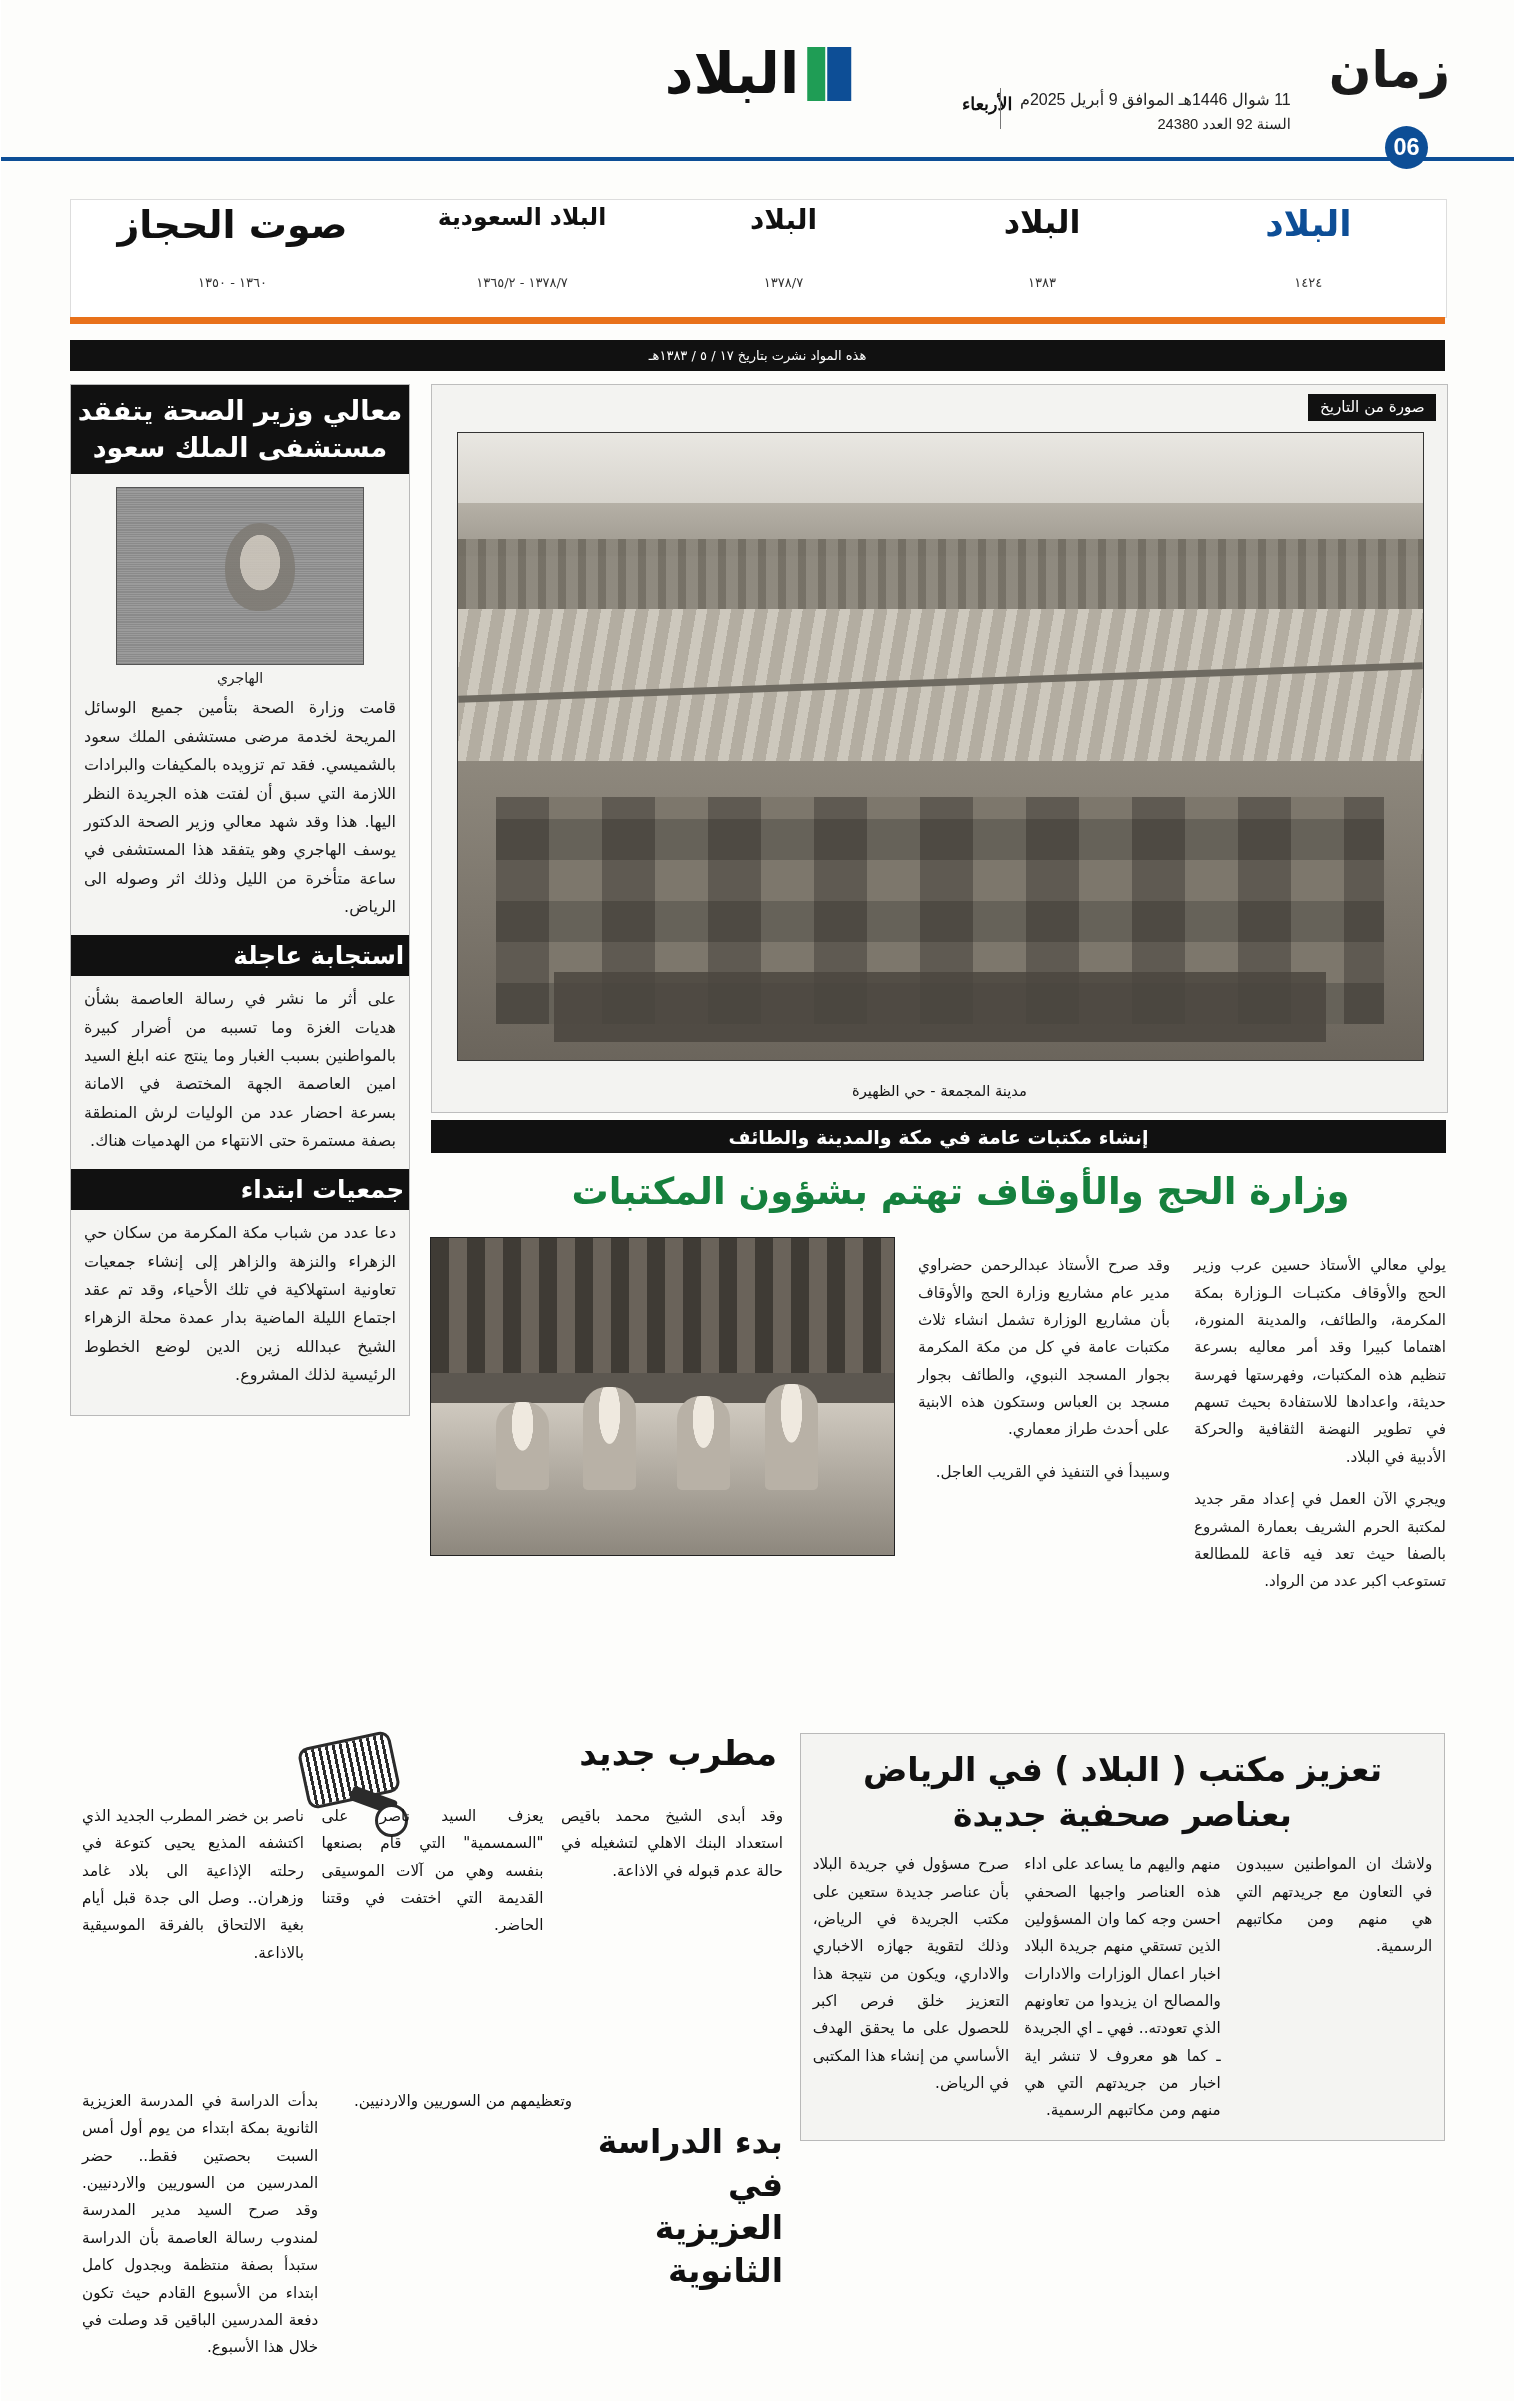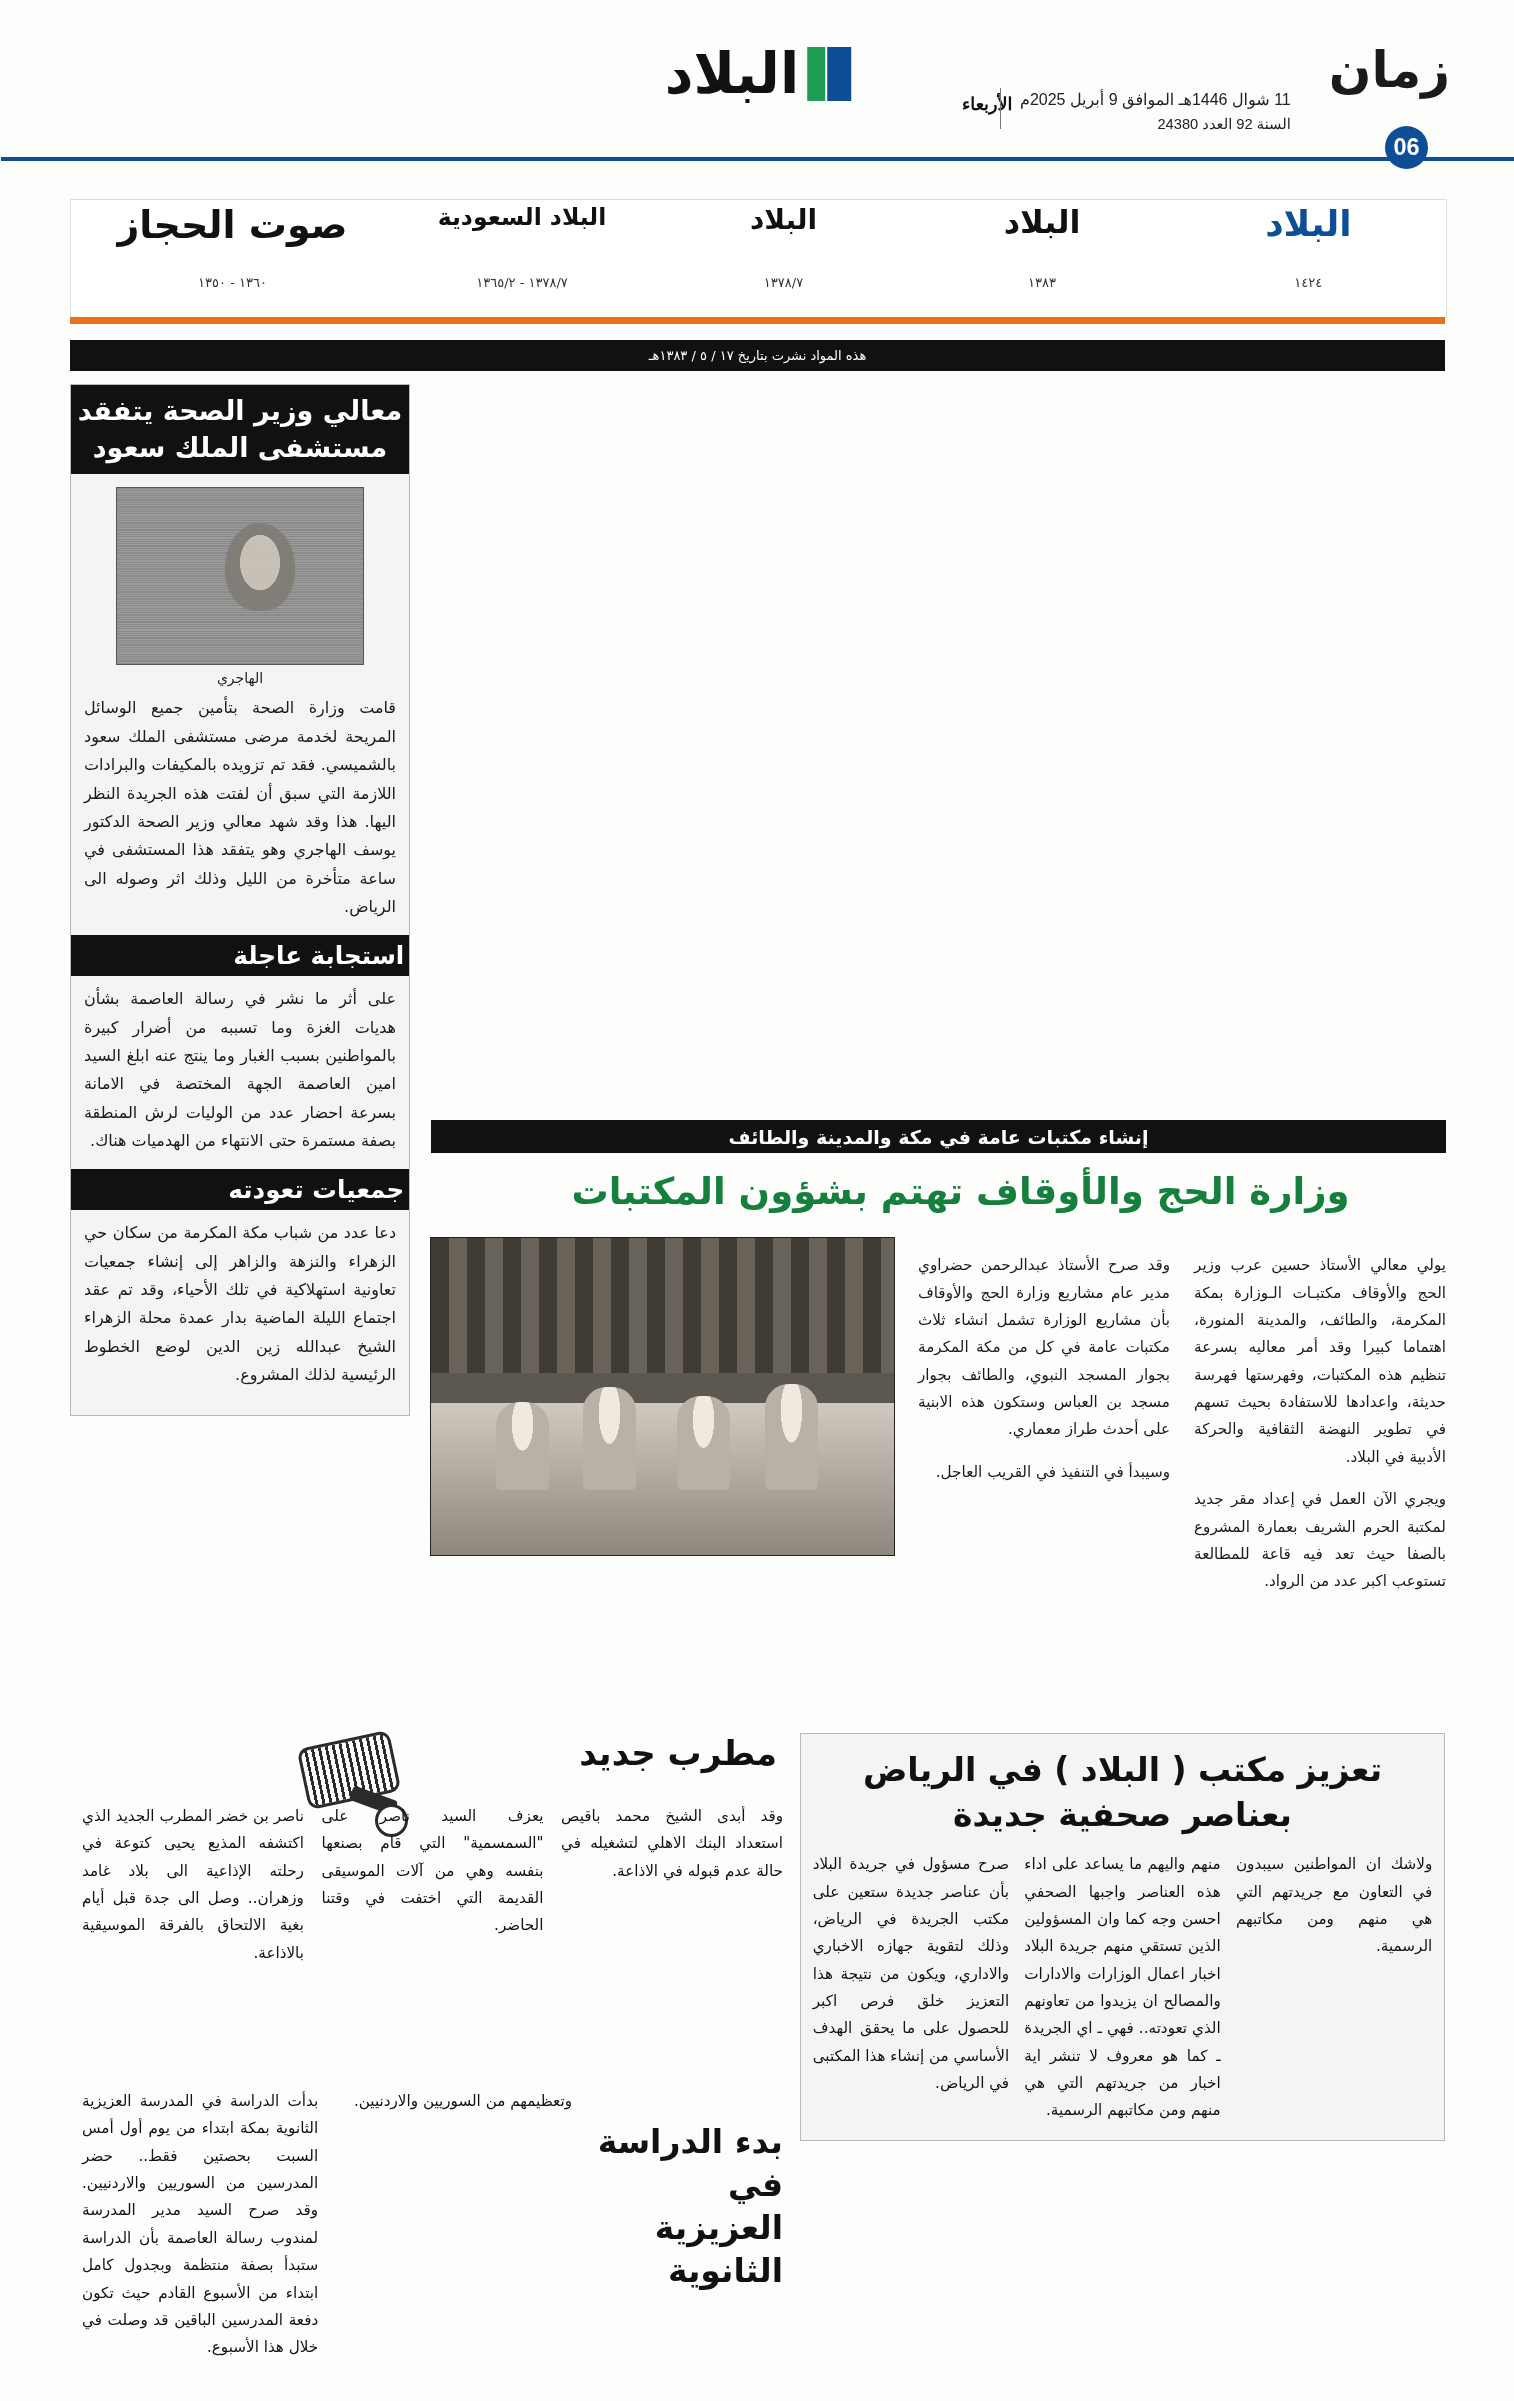--- a/index.html
+++ b/index.html
@@ -159,25 +159,36 @@
   <div class="leftcol">
     <div class="boxed">
       <div class="hdr-black">معالي وزير الصحة يتفقد مستشفى الملك سعود</div>
       <div class="photo-person"></div>
       <div class="caption-c">الهاجري</div>
       <div class="arabic-body">قامت وزارة الصحة بتأمين جميع الوسائل المريحة لخدمة مرضى مستشفى الملك سعود بالشميسي. فقد تم تزويده بالمكيفات والبرادات اللازمة التي سبق أن لفتت هذه الجريدة النظر اليها. هذا وقد شهد معالي وزير الصحة الدكتور يوسف الهاجري وهو يتفقد هذا المستشفى في ساعة متأخرة من الليل وذلك اثر وصوله الى الرياض.</div>
 
       <div class="hdr-black2">استجابة عاجلة</div>
       <div class="arabic-body">على أثر ما نشر في رسالة العاصمة بشأن هديات الغزة وما تسببه من أضرار كبيرة بالمواطنين بسبب الغبار وما ينتج عنه ابلغ السيد امين العاصمة الجهة المختصة في الامانة بسرعة احضار عدد من الوليات لرش المنطقة بصفة مستمرة حتى الانتهاء من الهدميات هناك.</div>
 
-      <div class="hdr-black2">جمعيات تعودته</div>
+      <div class="hdr-black2">جمعيات ابتداء</div>
       <div class="arabic-body">دعا عدد من شباب مكة المكرمة من سكان حي الزهراء والنزهة والزاهر إلى إنشاء جمعيات تعاونية استهلاكية في تلك الأحياء، وقد تم عقد اجتماع الليلة الماضية بدار عمدة محلة الزهراء الشيخ عبدالله زين الدين لوضع الخطوط الرئيسية لذلك المشروع.</div>
     </div>
   </div>
 
+  <div class="mainphoto-wrap">
+    <div class="photo-tag">صورة من التاريخ</div>
+    <div class="bigphoto">
+      <div class="sky"></div>
+        <div class="hills"></div>
+        <div class="palms"></div>
+      <div class="fields"></div>
+        <div class="town"></div>
+    </div>
+    <div class="photo-caption">مدينة المجمعة - حي الظهيرة</div>
+  </div>
 
   <div class="banner">إنشاء مكتبات عامة في مكة والمدينة والطائف</div>
   <div class="headline-main">وزارة الحج والأوقاف تهتم بشؤون المكتبات</div>
 
   <div class="art3">
     <div class="a3col c1">
       <p>يولي معالي الأستاذ حسين عرب وزير الحج والأوقاف مكتبـات الـوزارة بمكة المكرمة، والطائف، والمدينة المنورة، اهتماما كبيرا وقد أمر معاليه بسرعة تنظيم هذه المكتبات، وفهرستها فهرسة حديثة، واعدادها للاستفادة بحيث تسهم في تطوير النهضة الثقافية والحركة الأدبية في البلاد.</p>
       <p>ويجري الآن العمل في إعداد مقر جديد لمكتبة الحرم الشريف بعمارة المشروع بالصفا حيث تعد فيه قاعة للمطالعة تستوعب اكبر عدد من الرواد.</p>
     </div>
     <div class="a3col c2">

